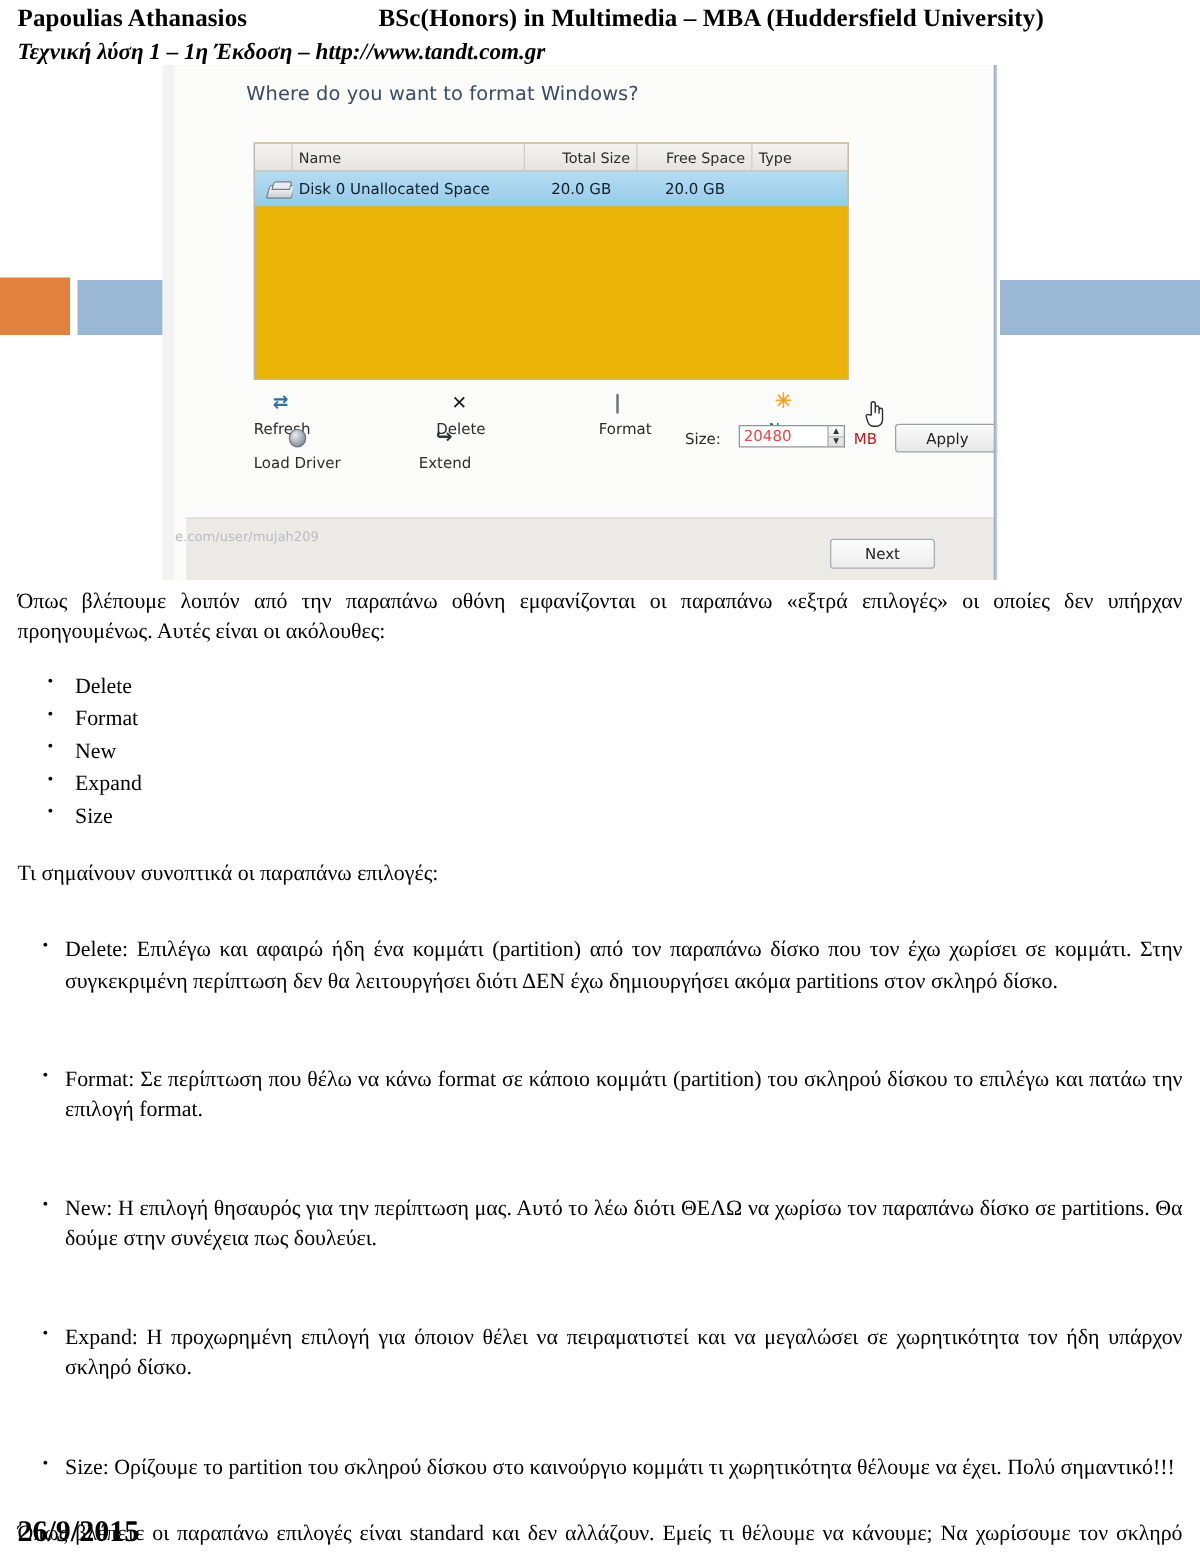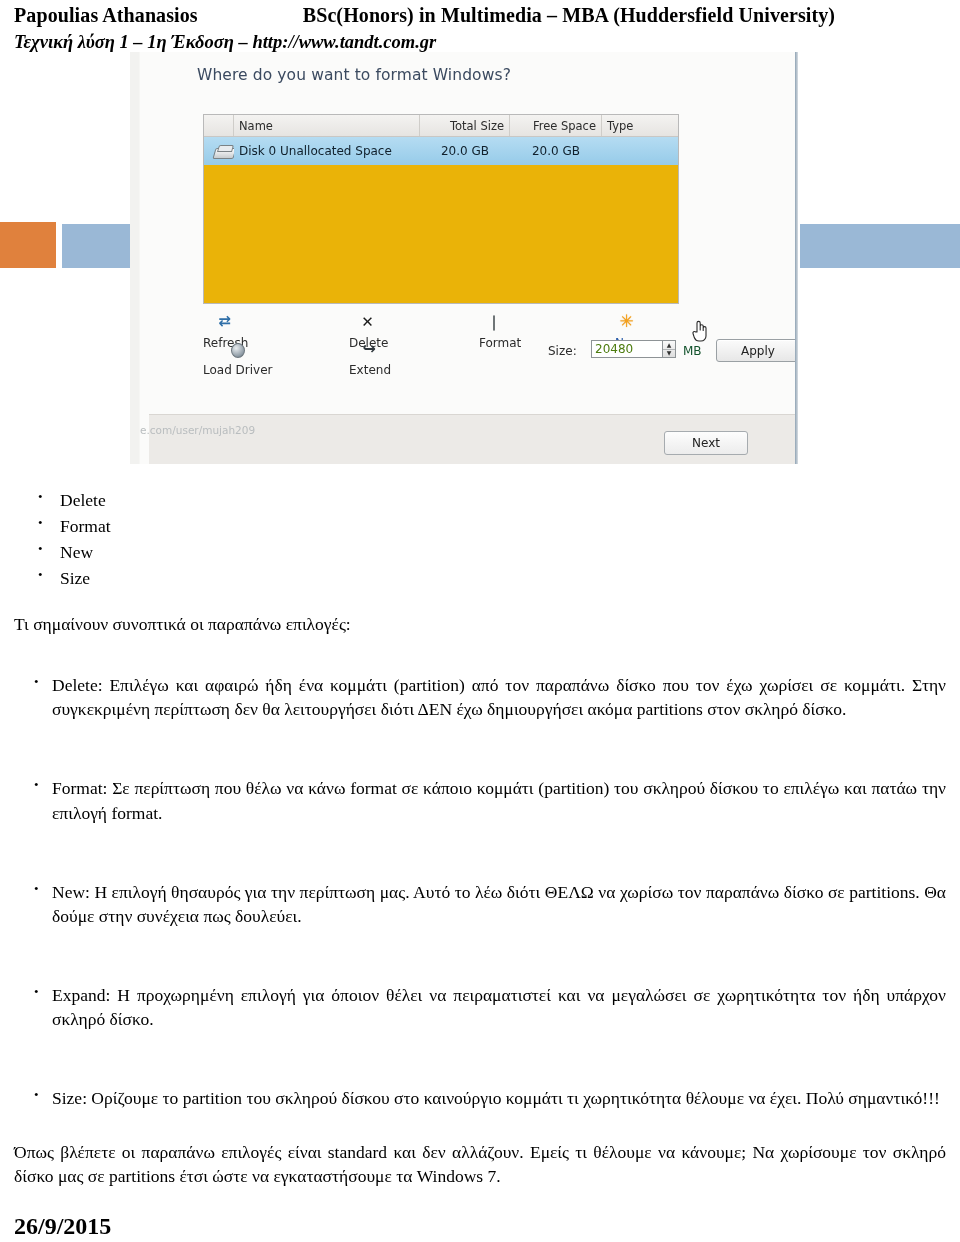--- a/index.html
+++ b/index.html
@@ -239,21 +239,21 @@
 
   .size-label { position: absolute; left: 345px; top: 30px; font-size: 12px; }
   .size-input {
     position: absolute;
     left: 388px; top: 26px;
     width: 72px; height: 18px;
     border: 1px solid #8e9396;
     background: #ffffff;
     font-family: "DejaVu Sans", "Liberation Sans", sans-serif;
     font-size: 12px;
-    color: #4d7c0f;
+    color: #ef4444;
     padding: 0 3px;
     box-sizing: border-box;
     display: flex; align-items: center;
   }
   .size-spin {
     position: absolute;
     left: 460px; top: 26px;
     width: 13px; height: 18px;
     border: 1px solid #8e9396;
     border-left: none;
@@ -261,21 +261,21 @@
     box-sizing: border-box;
     display: flex; flex-direction: column;
   }
   .size-spin span {
     flex: 1;
     display: flex; align-items: center; justify-content: center;
     font-size: 6px; color: #333;
     line-height: 1;
   }
   .size-spin span:first-child { border-bottom: 1px solid #b2b5b7; }
-  .mb-label { position: absolute; left: 480px; top: 30px; font-size: 12px; color: #14532d; }
+  .mb-label { position: absolute; left: 480px; top: 30px; font-size: 12px; color: #b91c1c; }
 
   .btn {
     position: absolute;
     height: 21px;
     border: 1px solid #9aa0a4;
     border-radius: 3px;
     background: linear-gradient(to bottom,#fbfbfb,#e7e7e7);
     font-size: 12px;
     color: #222;
     display: flex; align-items: center; justify-content: center;
@@ -444,21 +444,21 @@
       <div class="tb-item" style="left:0px; top:29px;">
         <span class="ico ico-globe"></span>
         <span class="tb-label">Load Driver</span>
       </div>
 
       <div class="tb-item" style="left:146px; top:2px;">
         <span class="ico ico-x"></span>
         <span class="tb-label">Delete</span>
       </div>
 
-      <div class="tb-item" style="left:146px; top:29px;justify-content:center;">
+      <div class="tb-item" style="left:132px; top:29px;justify-content:center;">
         <span class="ico ico-extend"></span>
         <span class="tb-label">Extend</span>
       </div>
 
       <div class="tb-item" style="left:276px; top:2px;">
         <span class="ico"><span class="ico-eraser"></span></span>
         <span class="tb-label">Format</span>
       </div>
 
       <div class="tb-item" style="left:412px; top:2px;">
@@ -487,27 +487,29 @@
       <div class="btn-next">Next</div>
     </div>
     <div class="watermark">e.com/user/mujah209</div>
 
   </div>
   <div class="shot-rightrule"></div>
 </div>
 
 <div class="body-text">
 
+  <p class="para">Όπως βλέπουμε λοιπόν από την παραπάνω οθόνη εμφανίζονται οι παραπάνω «εξτρά επιλογές» οι οποίες δεν υπήρχαν προηγουμένως. Αυτές είναι οι ακόλουθες:</p>
 
   <div class="gap-md"></div>
 
   <ul class="opts">
     <li>Delete</li>
     <li>Format</li>
     <li>New</li>
+    <li>Expand</li>
     <li>Size</li>
   </ul>
 
   <div class="gap-md"></div>
 
   <p class="para">Τι σημαίνουν συνοπτικά οι παραπάνω επιλογές:</p>
 
   <div class="gap-md"></div>
 
   <p class="bullet-para">Delete: Επιλέγω και αφαιρώ ήδη ένα κομμάτι (partition) από τον παραπάνω δίσκο που τον έχω χωρίσει σε κομμάτι. Στην συγκεκριμένη περίπτωση δεν θα λειτουργήσει διότι ΔΕΝ έχω δημιουργήσει ακόμα partitions στον σκληρό δίσκο.</p>

